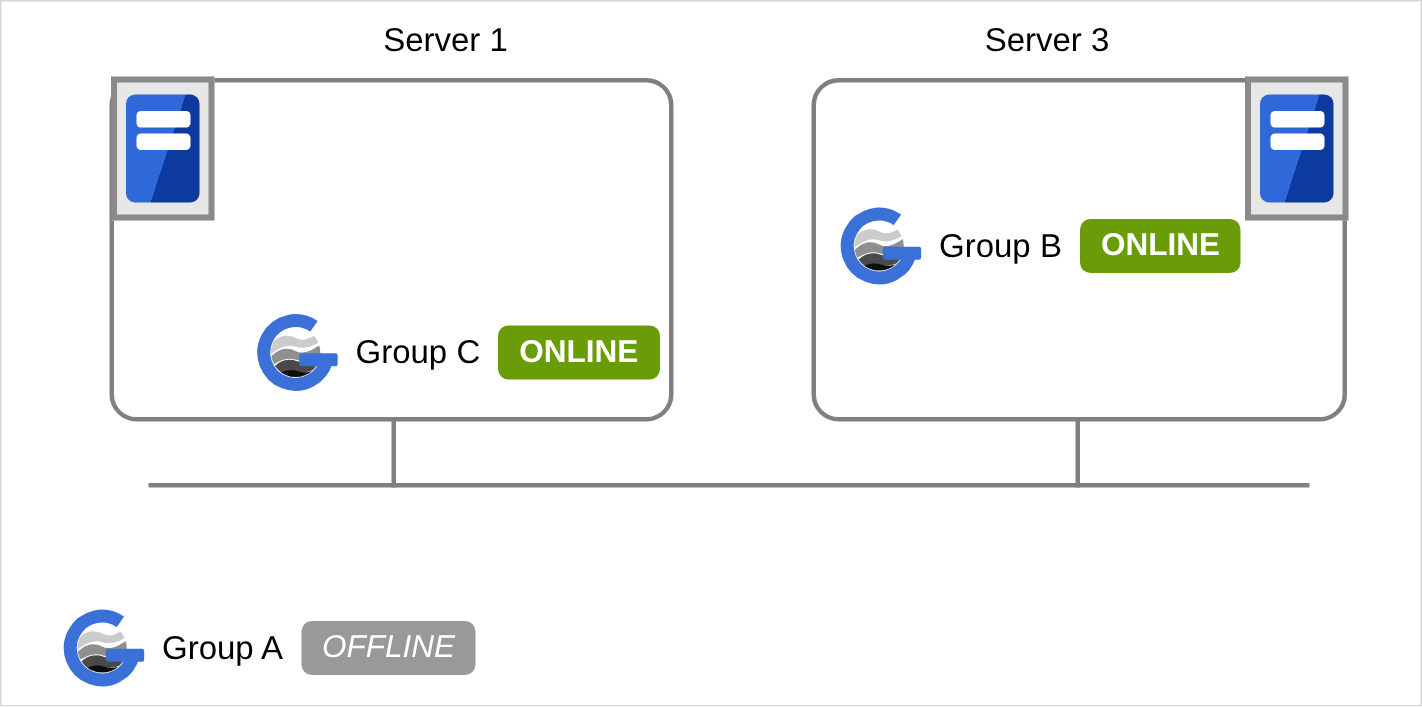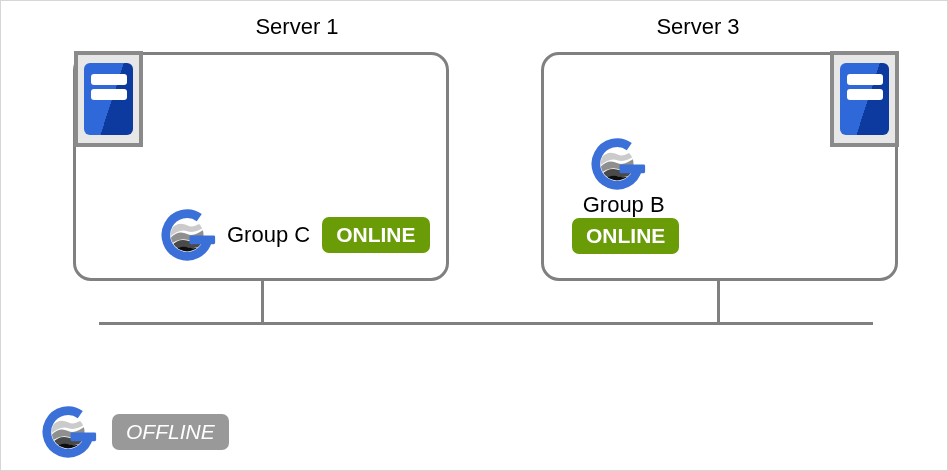--- a/index.html
+++ b/index.html
@@ -76,22 +76,22 @@
   #bus   { left: 98px;  top: 321px; width: 774px; height: 3px;  }
 
   
   .group-row {
     position: absolute;
     display: flex;
     align-items: center;
     height: 56px;
     z-index: 2;
   }
-  #group-c { left: 160px; top: 206px; }
-  #group-b { left: 559px; top: 135px; flex-direction: column; }
+  #group-c { left: 170px; top: 206px; }
+  #group-b { left: 559px; top: 135px; }
   #group-a { left: 41px;  top: 403px; }
 
   .glogo { width: 58px; height: 56px; flex: 0 0 auto; }
 
   .group-label {
     margin-left: 8px;
     font-size: 22px;
     color: #000000;
     white-space: nowrap;
   }
@@ -168,16 +168,17 @@
       <use href="#glogo-symbol" xlink:href="#glogo-symbol"></use>
     </svg>
     <span class="group-label">Group B</span>
     <span class="badge badge-online">ONLINE</span>
   </div>
 
   <div class="group-row" id="group-a">
     <svg class="glogo" viewBox="0 0 60 58">
       <use href="#glogo-symbol" xlink:href="#glogo-symbol"></use>
     </svg>
+    <span class="group-label">Group A</span>
     <span class="badge badge-offline">OFFLINE</span>
   </div>
 
 </div>
 
 </body></html>

